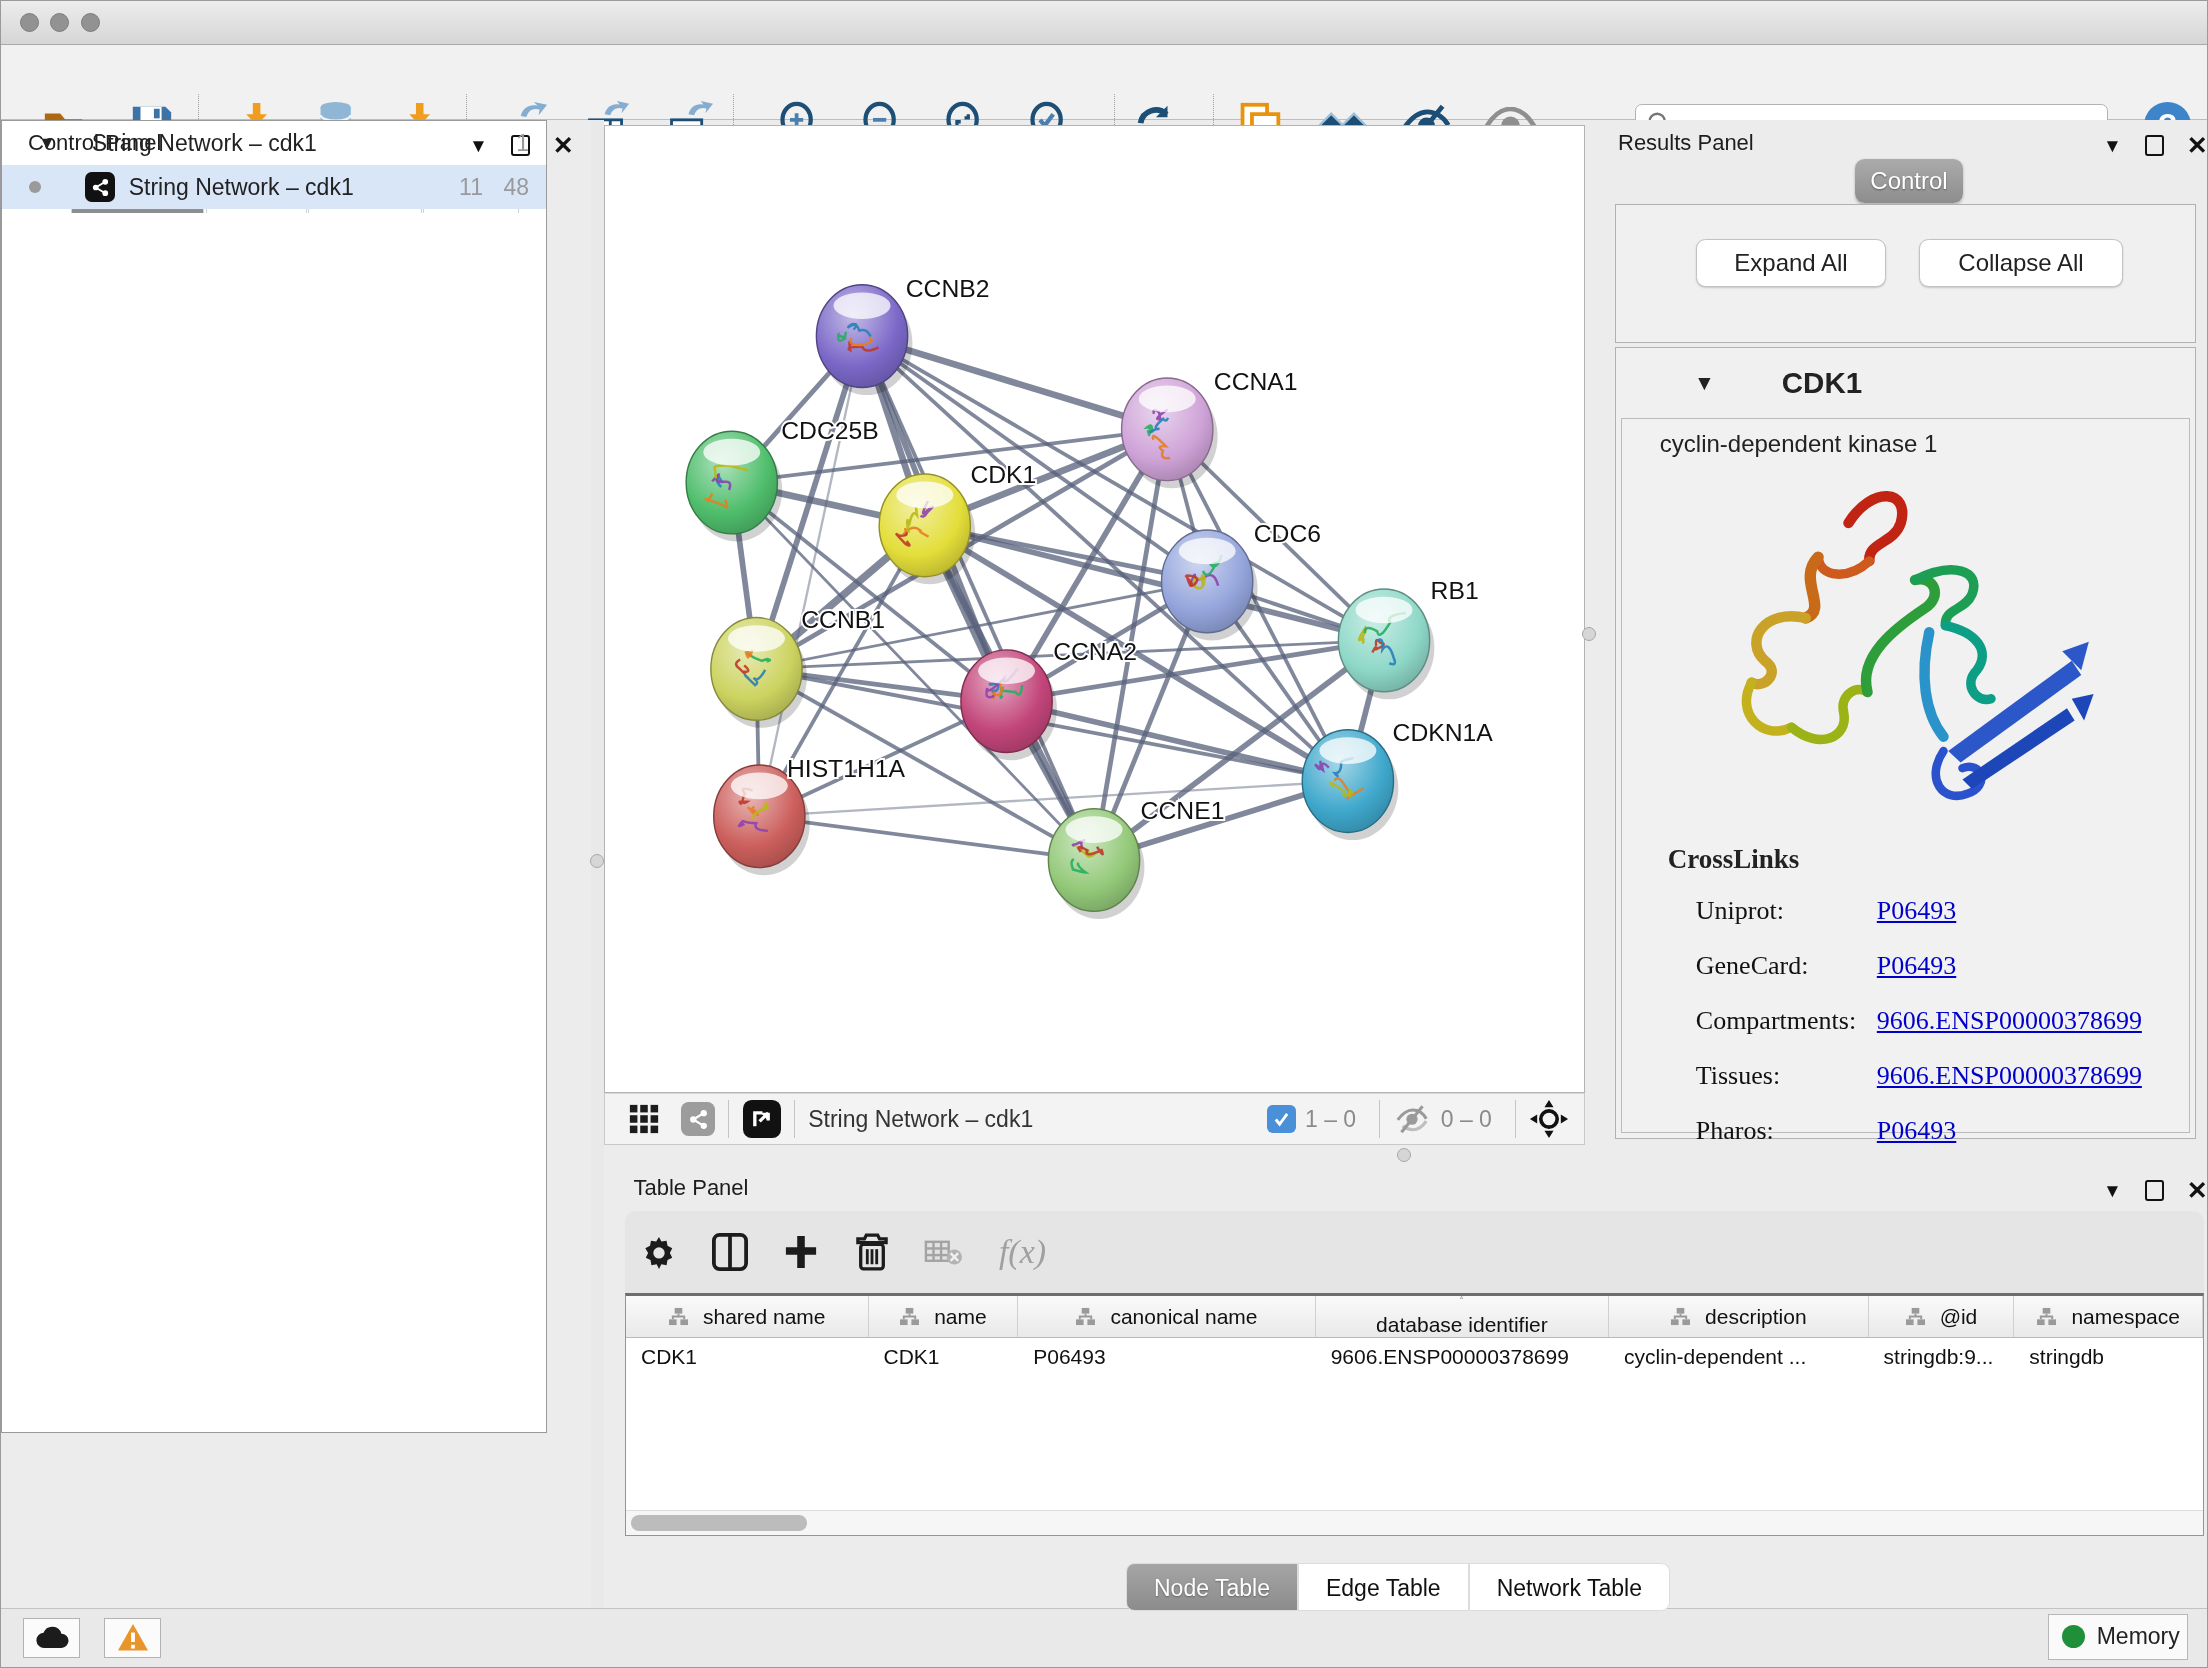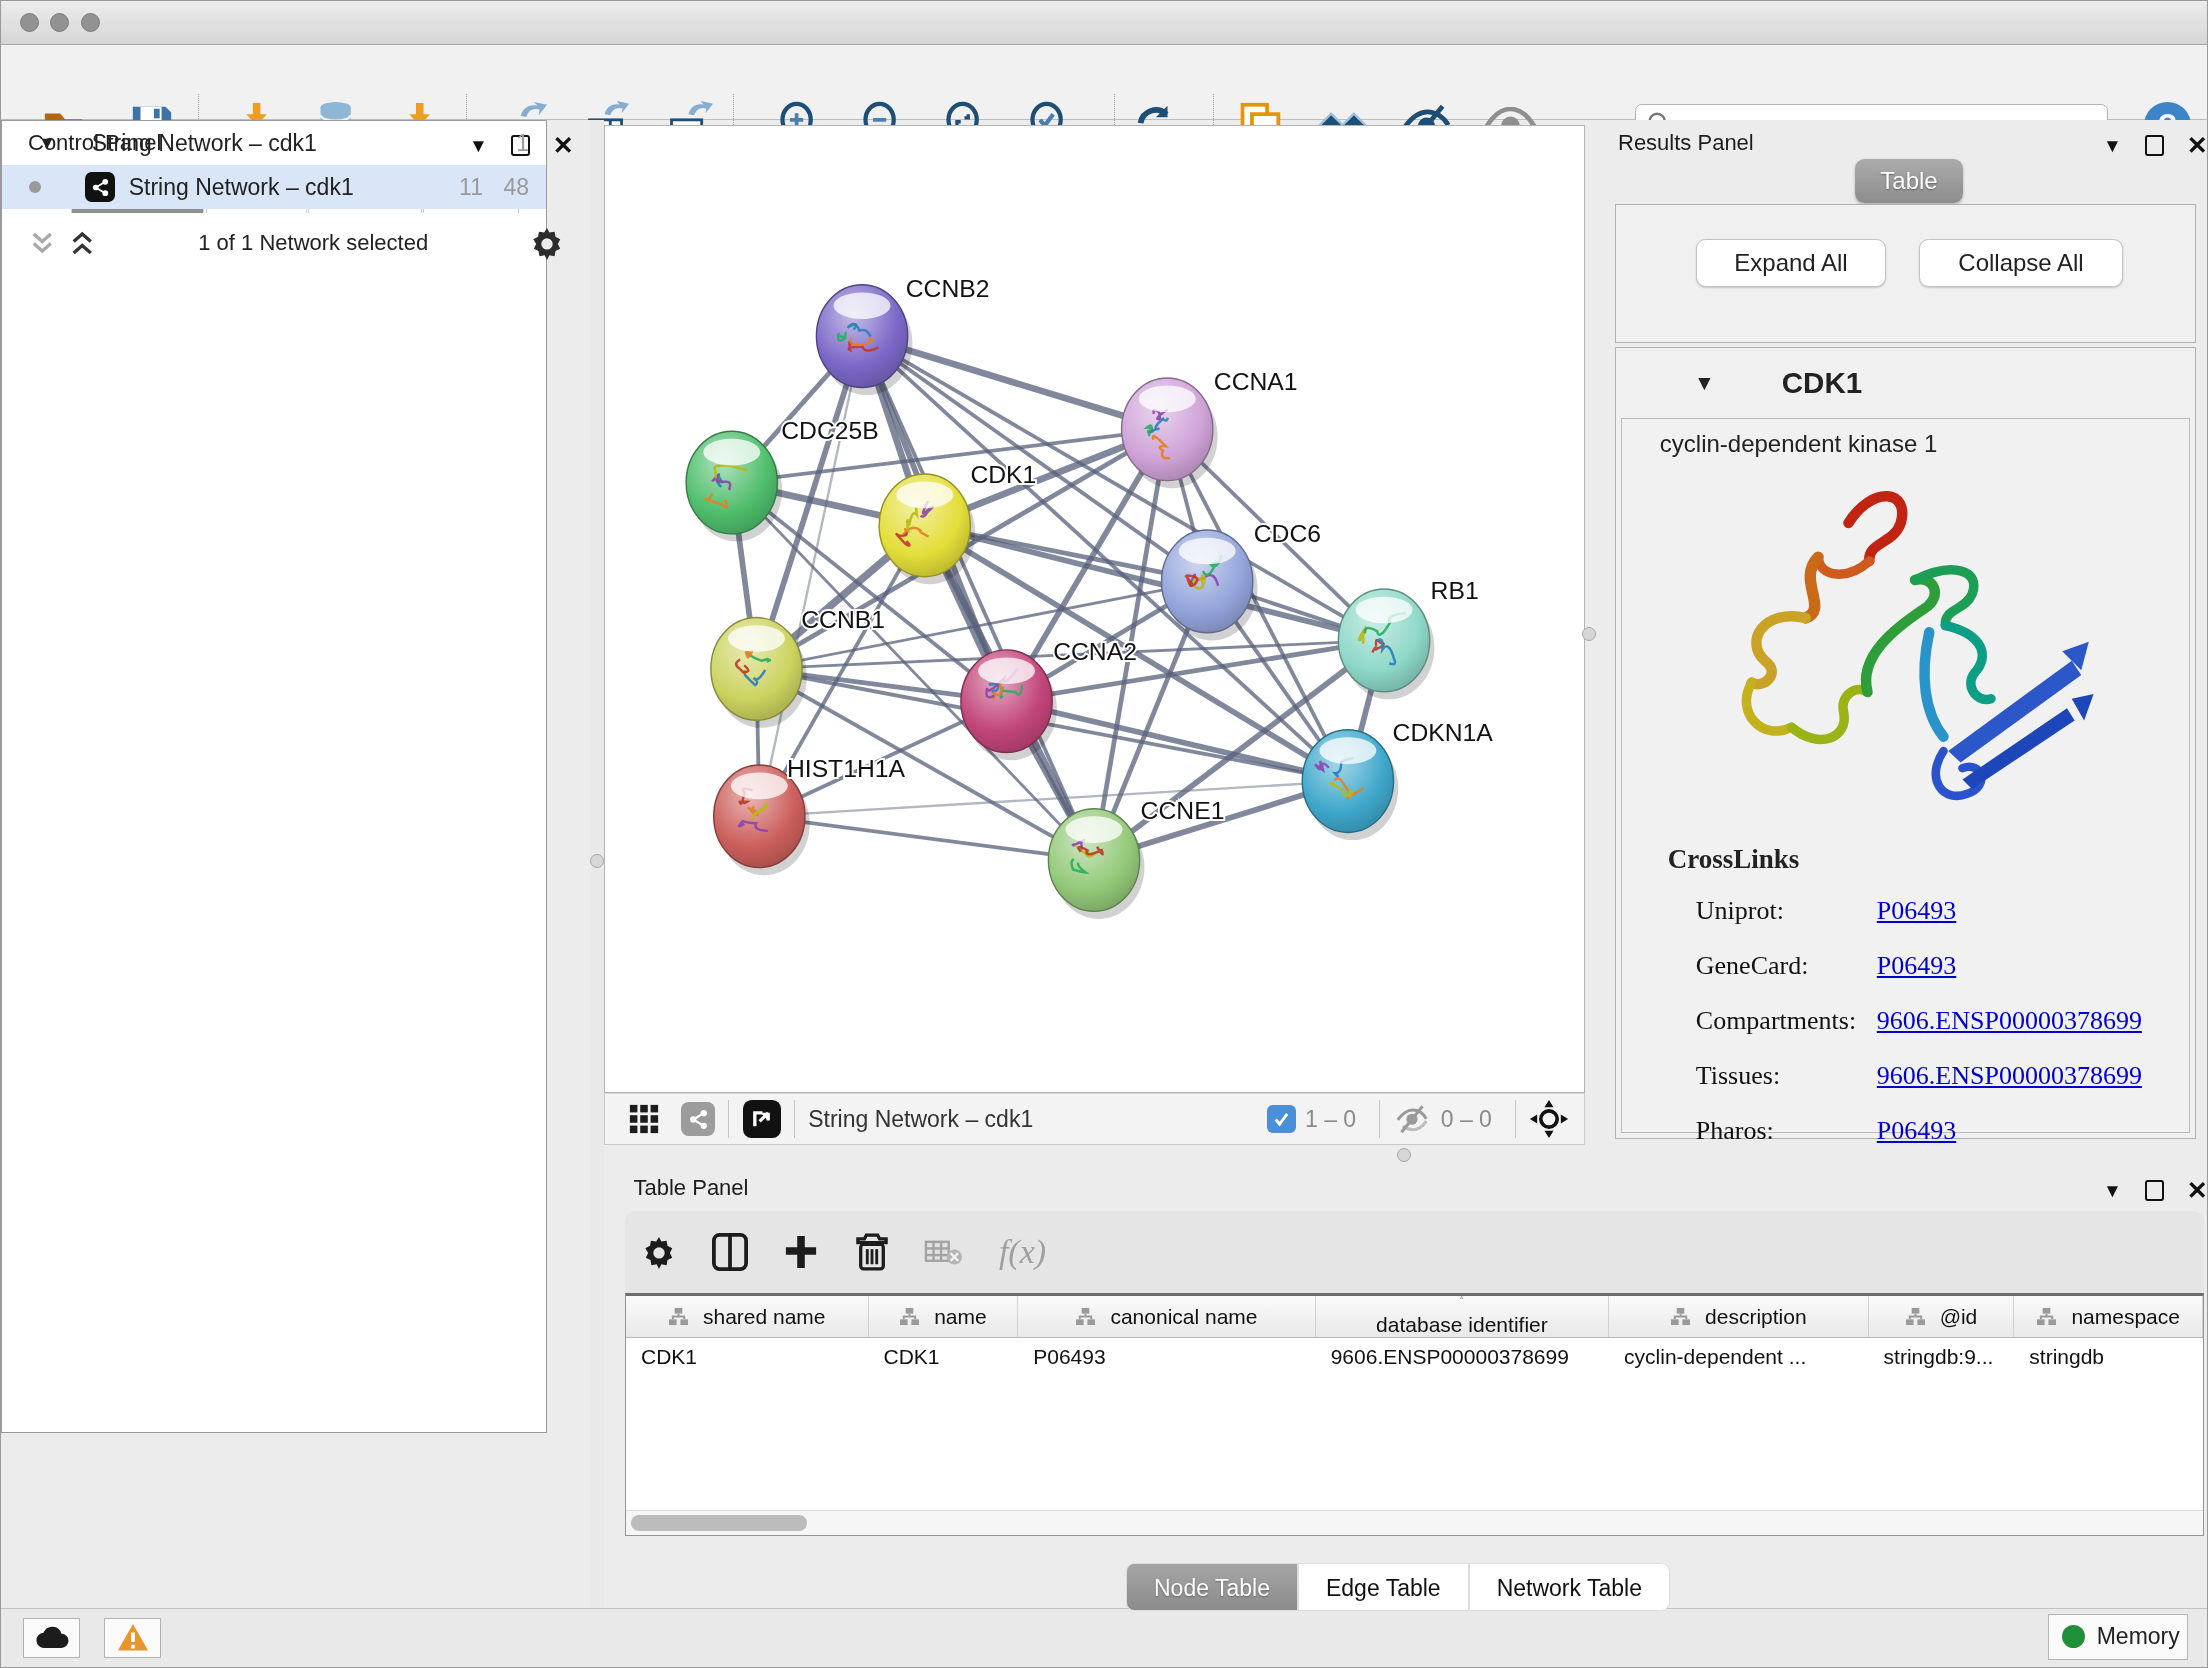--- a/index.html
+++ b/index.html
@@ -273,33 +273,20 @@
   </div>
 
   <div class="abs" style="left:0;top:119px;width:590px;height:1488px;background:#ececec">
     <div class="abs panel-title" style="left:27px;top:9.5px">Control Panel</div>
     <div class="panel-ctrl" style="left:468px;top:11.4px">
       <span class="caret">▼</span>
       <span class="sqbox"></span>
       <span class="xmark">✕</span>
     </div>
     <div class="abs" id="cp-tabs" style="left:70px;top:49px"><span class="cp-tab sel">Network</span><span class="cp-tab">Style</span><span class="cp-tab">Select</span><span class="cp-tab">Sets</span></div>
-    <div class="abs" style="left:0;top:100px;width:590px;height:46px;display:flex;align-items:center">
-      <svg width="28.5" height="27" viewBox="0 0 30 28" style="margin-left:27px">
-        <path d="M6 4l9 8 9-8M6 14l9 8 9-8" fill="none" stroke="#a9a9a9" stroke-width="3.5"></path>
-      </svg>
-      <svg width="28.5" height="27" viewBox="0 0 30 28" style="margin-left:11.4px">
-        <path d="M6 12l9-8 9 8M6 24l9-8 9 8" fill="none" stroke="#333" stroke-width="3.5"></path>
-      </svg>
-      <div style="flex:1;text-align:center;font-size:22px">1 of 1 Network selected</div>
-      <svg width="34" height="34" viewBox="0 0 36 36" style="margin-right:27px">
-        <path d="M18 2l2.5 5 5.5-1 1 5.5 5 2.5-2.5 5 2.5 5-5 2.5-1 5.5-5.5-1-2.5 5-2.5-5-5.5 1-1-5.5-5-2.5 2.5-5L3.5 14l5-2.5 1-5.5 5.5 1z" fill="#2d2d2d"></path>
-        <circle cx="18" cy="19" r="6" fill="#ececec"></circle>
-      </svg>
-    </div>
     <div class="treebox">
       <div class="trow">
         <span style="margin-left:36px;font-size:18px">▼</span>
         <span style="margin-left:36px">String Network – cdk1</span>
         <span class="cnt" style="position:absolute;right:17px">1</span>
       </div>
       <div class="trow sel">
         <span style="margin-left:27px;width:12.4px;height:12.4px;border-radius:50%;background:#9a9a9a"></span>
         <span class="shareSq" style="margin-left:44px">
           <svg width="19" height="19" viewBox="0 0 20 20">
@@ -602,21 +589,21 @@
     <span class="handle" style="left:793px;top:2.9px"></span>
   </div>
 
   <div class="abs" style="left:1584px;top:119px;width:625px;height:1045px;background:#ececec">
     <div class="abs panel-title" style="left:33px;top:9.5px">Results Panel</div>
     <div class="panel-ctrl" style="left:518px;top:11.4px">
       <span class="caret">▼</span>
       <span class="sqbox"></span>
       <span class="xmark">✕</span>
     </div>
-    <div class="abs rp-tabString" style="left:270px;top:39px">Table</div>
+    <div class="abs rp-tabString" style="left:270px;top:39px">Control</div>
     <div class="abs rp-box" style="left:30px;top:84px;width:581px;height:139px">
       <div class="rp-btn" style="left:80px;width:190px">Expand All</div>
       <div class="rp-btn" style="left:303px;width:204px">Collapse All</div>
     </div>
     <div class="abs rp-box" style="left:30px;top:227px;width:581px;height:792px">
       <div style="height:70px;display:flex;align-items:center">
         <span style="margin-left:78px;font-size:21px">▼</span>
         <span style="margin-left:67px;font-size:29.5px;font-weight:bold">CDK1</span>
       </div>
       <div style="position:absolute;left:4.8px;top:70px;right:4.8px;bottom:4.8px;border:1px solid #bbb;background:#f1f1f1">

